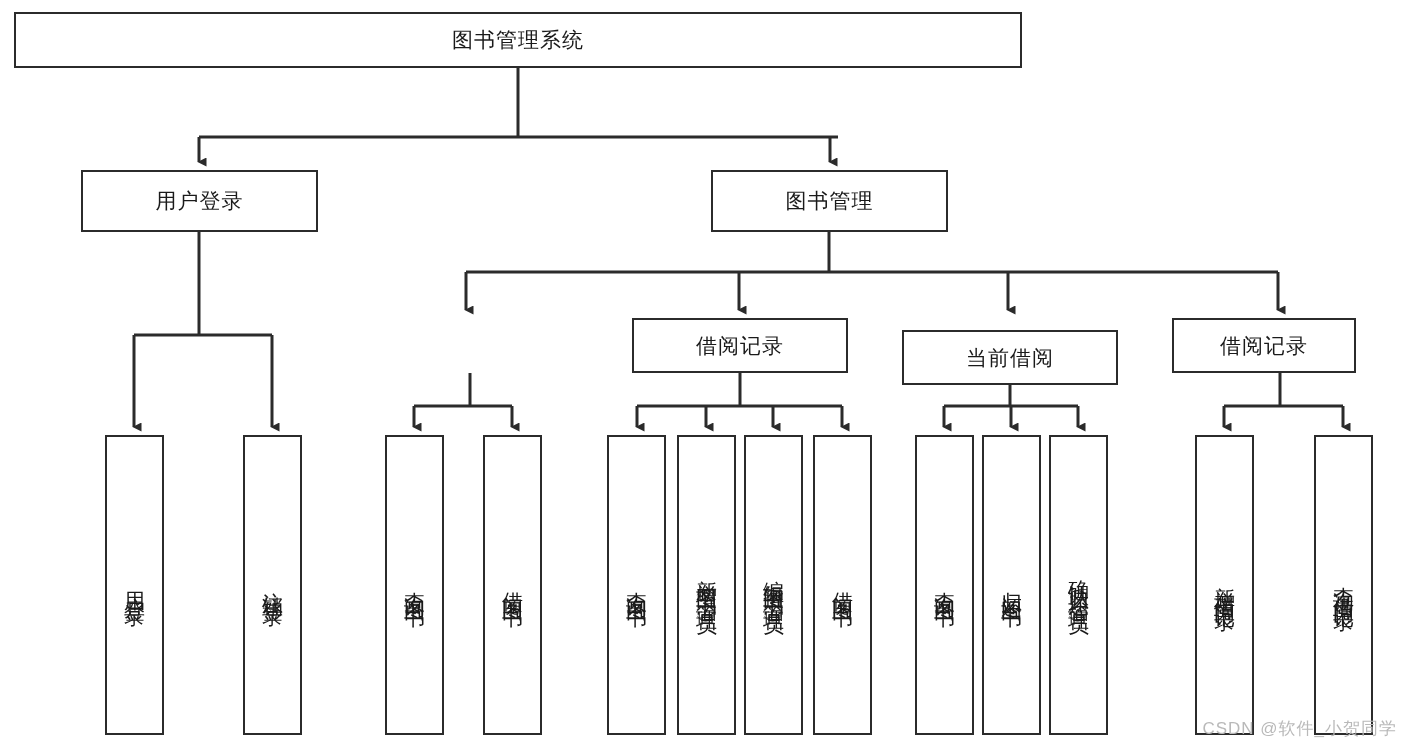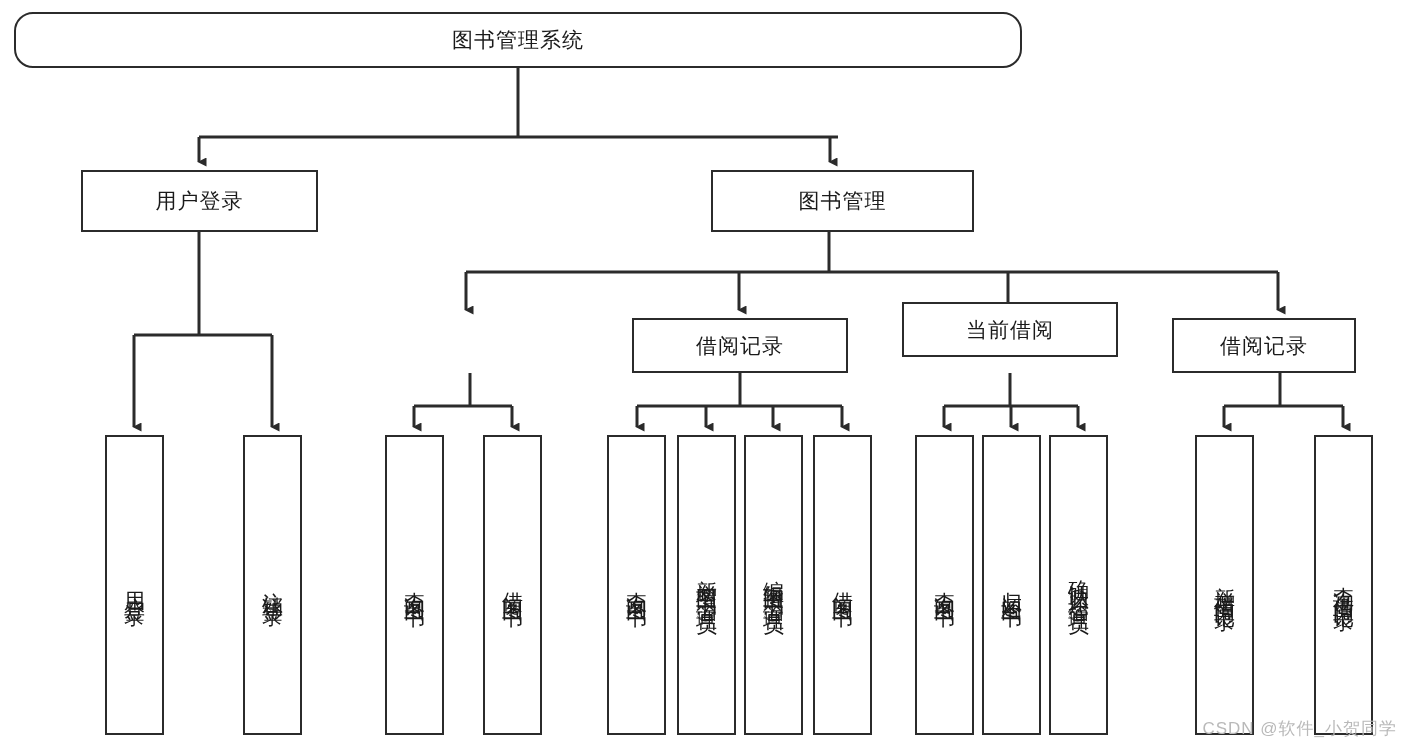--- a/index.html
+++ b/index.html
@@ -116,38 +116,38 @@
       <path d="M1011,406 L1011,427" marker-end="url(#arrow)"></path>
       <path d="M1078,406 L1078,427" marker-end="url(#arrow)"></path>
 
       <path d="M1280,373 L1280,406"></path>
       <path d="M1224,406 L1343,406"></path>
       <path d="M1224,406 L1224,427" marker-end="url(#arrow)"></path>
       <path d="M1343,406 L1343,427" marker-end="url(#arrow)"></path>
     </g>
   </svg>
 
-  <div class="node h" style="left:14px; top:12px; width:1008px; height:56px;border-radius:19px;">
+  <div class="node h" style="left:14px; top:12px; width:1008px; height:56px;">
     <span class="hlabel">图书管理系统</span>
   </div>
 
   <div class="node h" style="left:81px; top:170px; width:237px; height:62px;">
     <span class="hlabel">用户登录</span>
   </div>
 
-  <div class="node h" style="left:711px; top:170px; width:263px; height:62px;">
+  <div class="node h" style="left:711px; top:170px; width:237px; height:62px;">
     <span class="hlabel">图书管理</span>
   </div>
 
 
   <div class="node h" style="left:632px; top:318px; width:216px; height:55px;">
     <span class="hlabel">借阅记录</span>
   </div>
 
-  <div class="node h" style="left:902px; top:302px; width:216px; height:55px;">
+  <div class="node h" style="left:902px; top:330px; width:216px; height:55px;">
     <span class="hlabel">当前借阅</span>
   </div>
 
   <div class="node h" style="left:1172px; top:318px; width:184px; height:55px;">
     <span class="hlabel">借阅记录</span>
   </div>
 
   <div class="node v" style="left:105px; top:435px; width:59px; height:300px;">
     <span class="vlabel">用户登录</span>
   </div>

